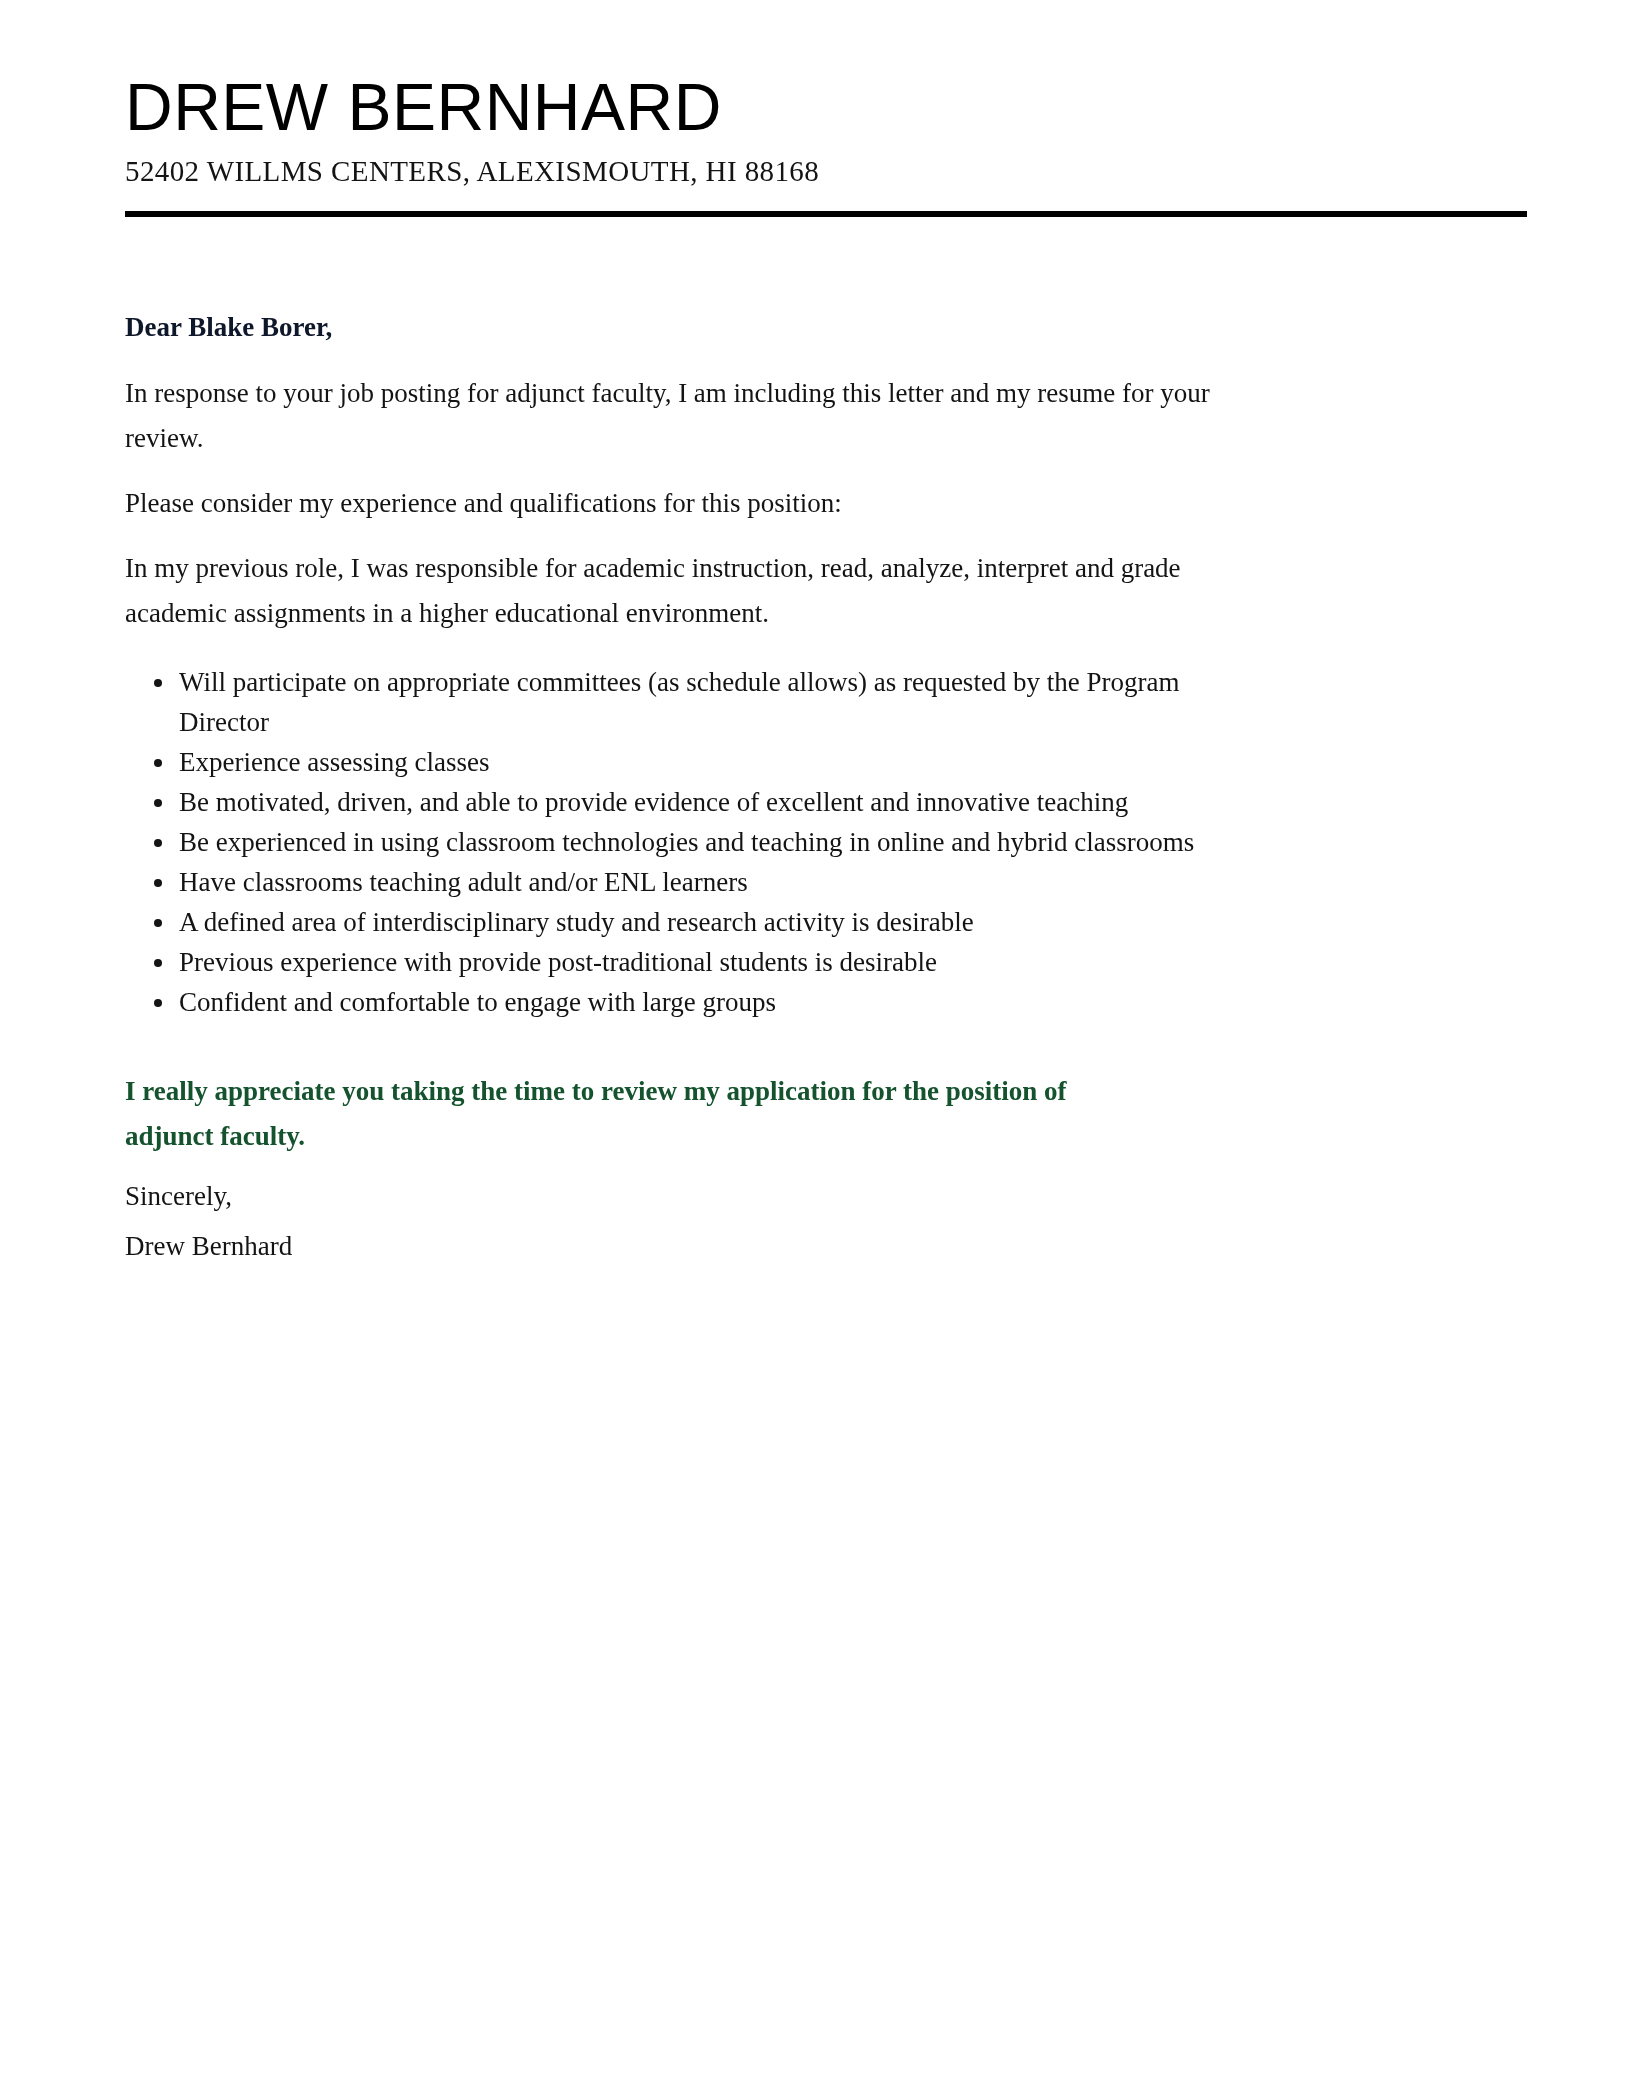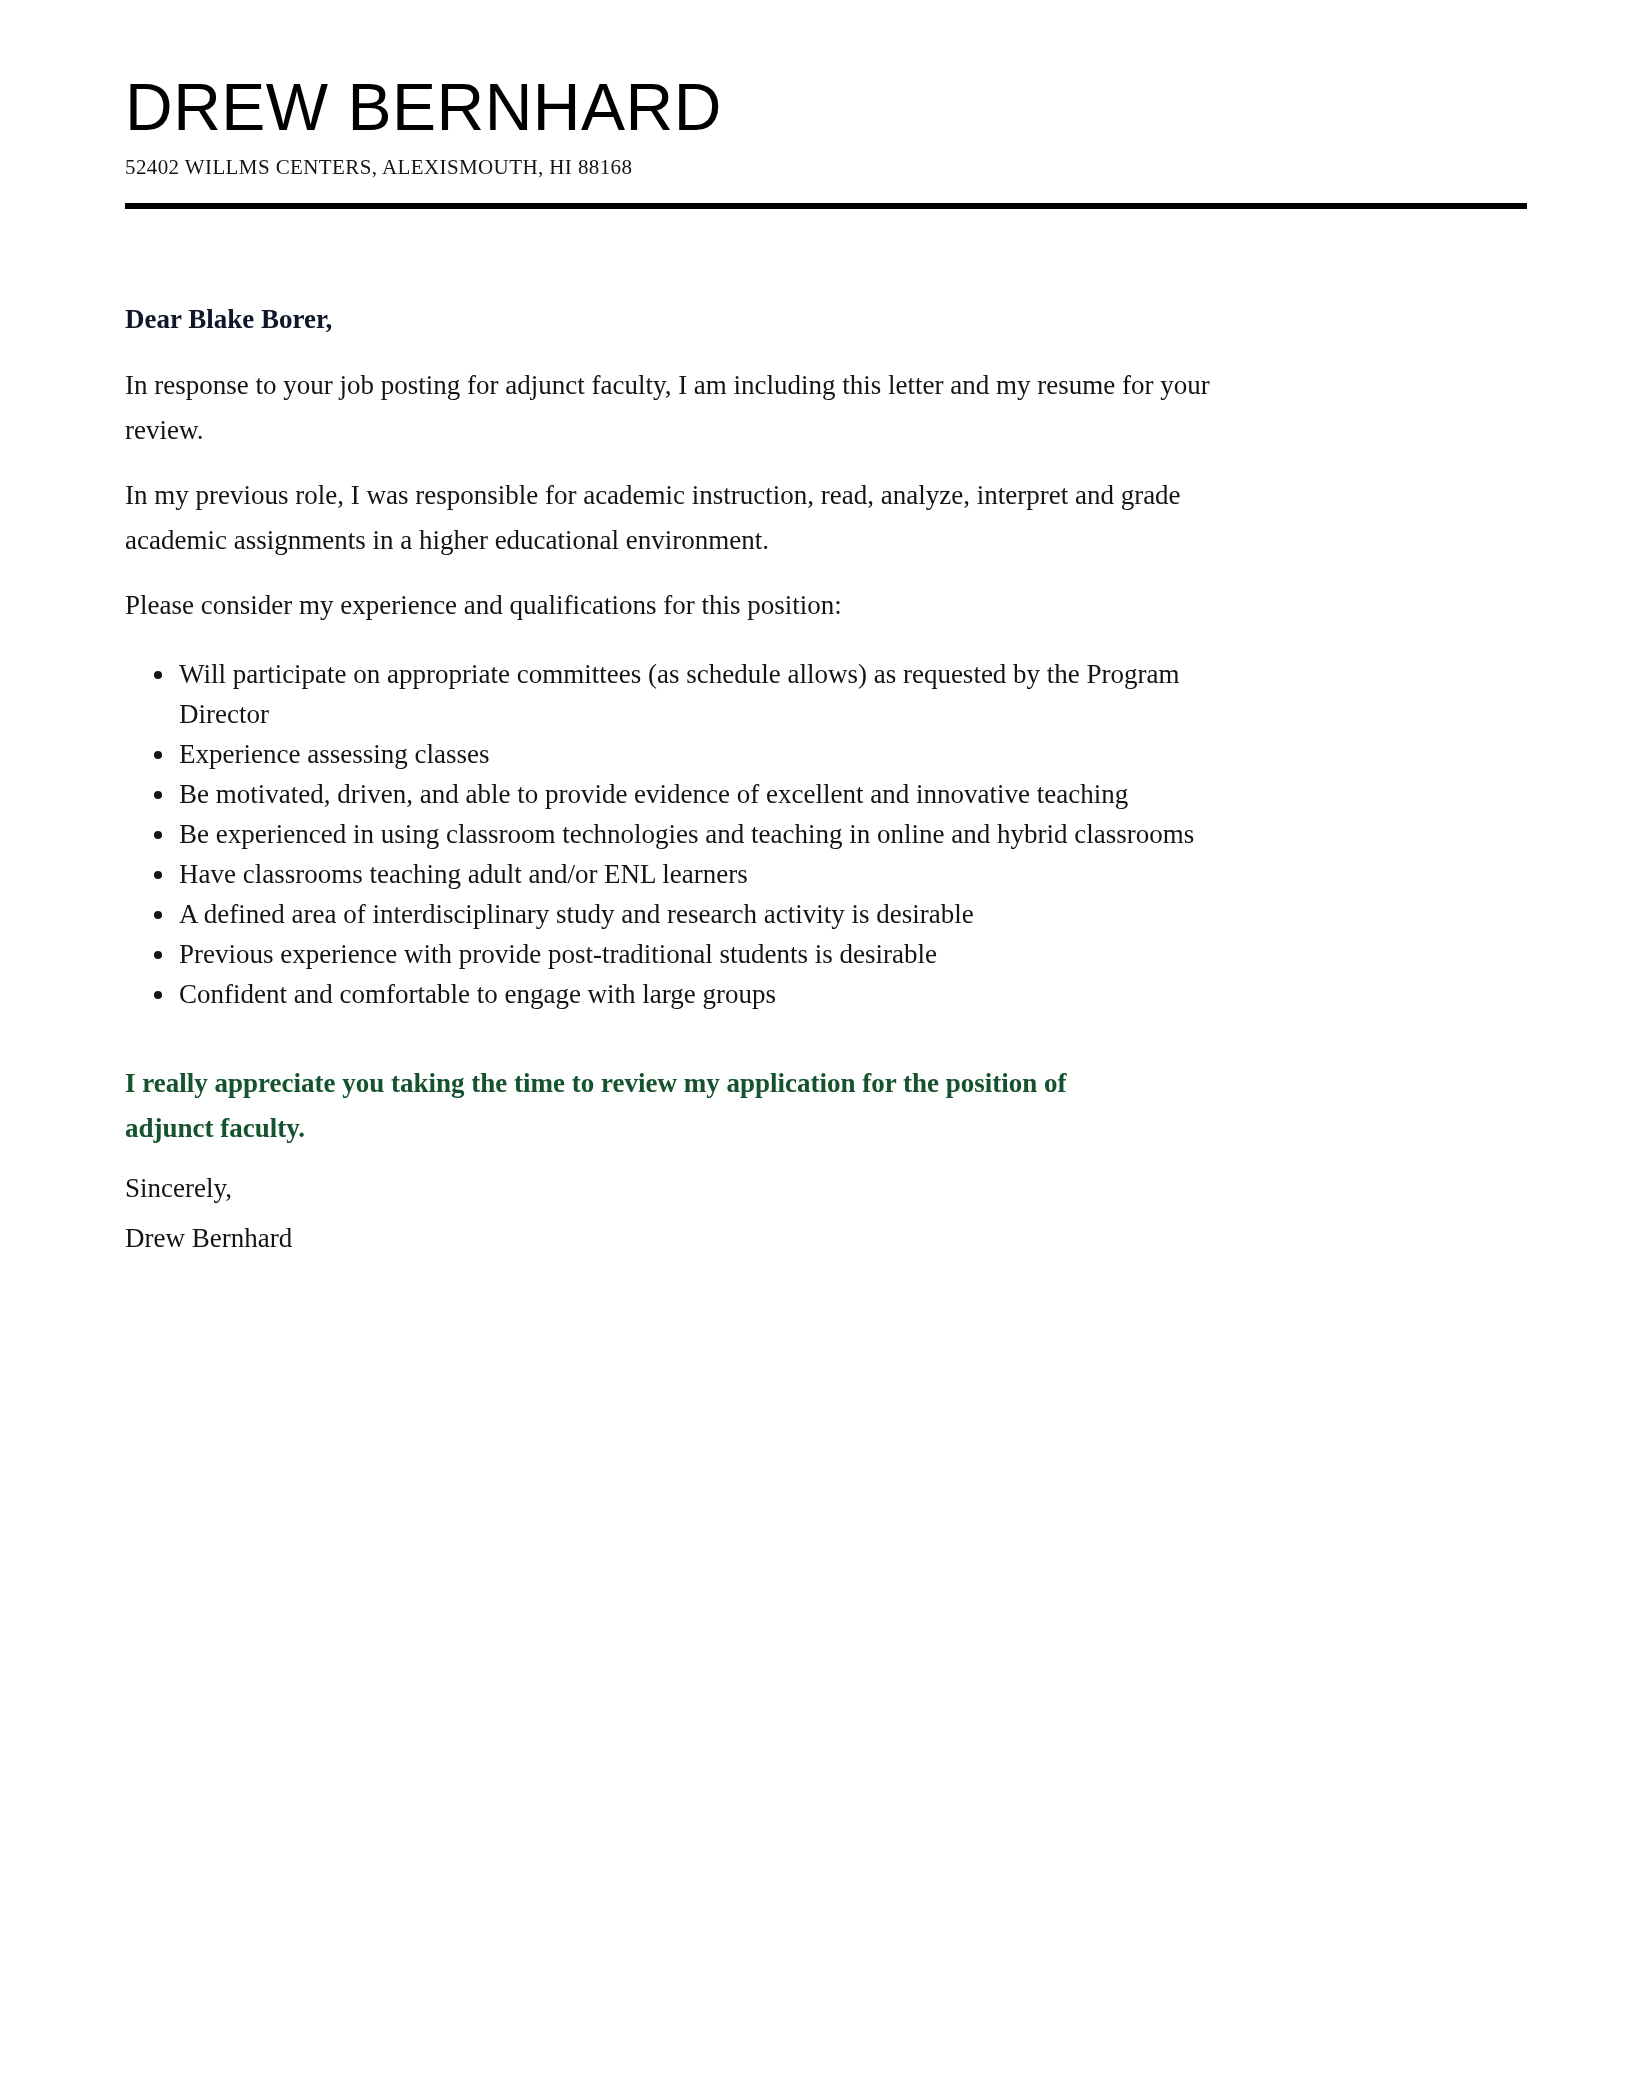--- a/index.html
+++ b/index.html
@@ -19,21 +19,21 @@
     font-family: "Liberation Sans", sans-serif;
     font-size: 66px;
     font-weight: 400;
     letter-spacing: 0.5px;
     line-height: 1;
     margin: 0;
     color: #000000;
     white-space: nowrap;
   }
   .address {
-    font-size: 21px;
+    font-size: 29px;
     letter-spacing: 0.4px;
     margin-top: 15px;
     color: #141414;
   }
   .rule {
     height: 6px;
     background: #000000;
     margin-top: 23px;
   }
   main { display: block; margin-top: 88px; line-height: 45px; }
@@ -68,24 +68,24 @@
     <div class="address">52402 WILLMS CENTERS, ALEXISMOUTH, HI 88168</div>
     <div class="rule"></div>
   </header>
 
   <main>
     <p class="salutation">Dear Blake Borer,</p>
 
     <p class="para prewrap">In response to your job posting for adjunct faculty, I am including this letter and my resume for your
 review.</p>
 
+    <p class="para">Please consider my experience and qualifications for this position:</p>
+
     <p class="para prewrap">In my previous role, I was responsible for academic instruction, read, analyze, interpret and grade
 academic assignments in a higher educational environment.</p>
-
-    <p class="para">Please consider my experience and qualifications for this position:</p>
 
     <ul class="qualifications">
       <li class="prewrap">Will participate on appropriate committees (as schedule allows) as requested by the Program
 Director</li>
       <li class="prewrap">Experience assessing classes</li>
       <li class="prewrap">Be motivated, driven, and able to provide evidence of excellent and innovative teaching</li>
       <li class="prewrap">Be experienced in using classroom technologies and teaching in online and hybrid classrooms</li>
       <li class="prewrap">Have classrooms teaching adult and/or ENL learners</li>
       <li class="prewrap">A defined area of interdisciplinary study and research activity is desirable</li>
       <li class="prewrap">Previous experience with provide post-traditional students is desirable</li>

